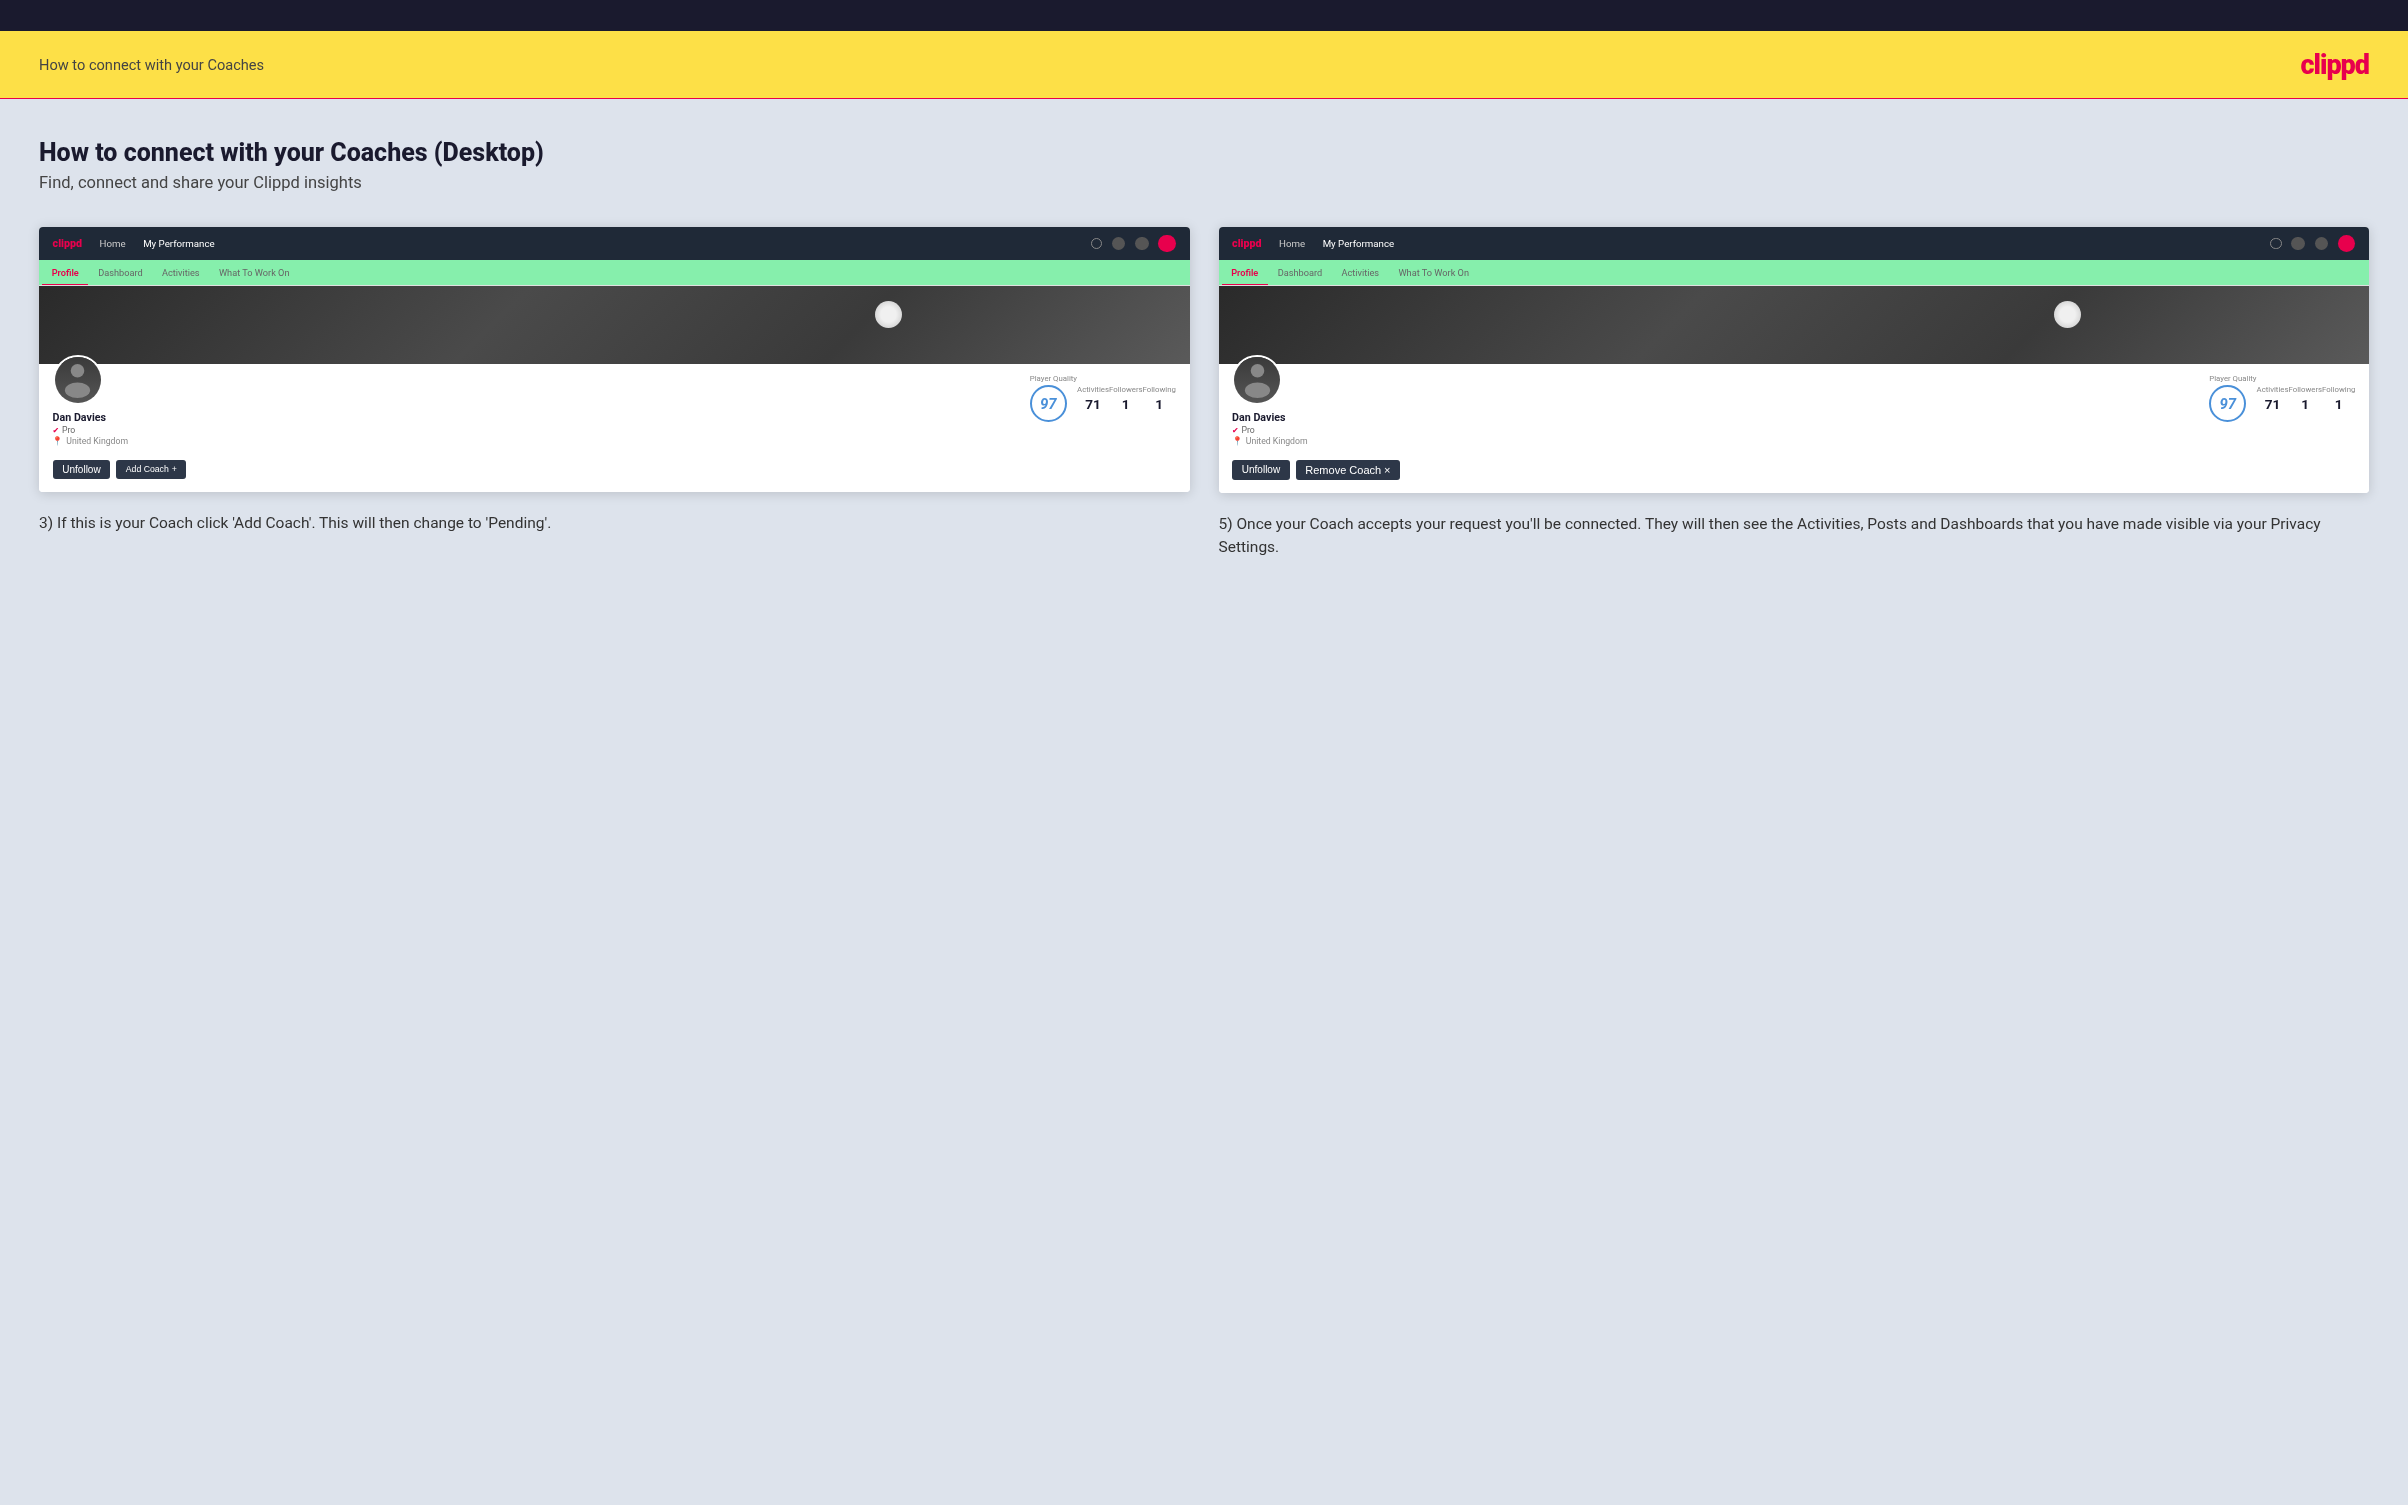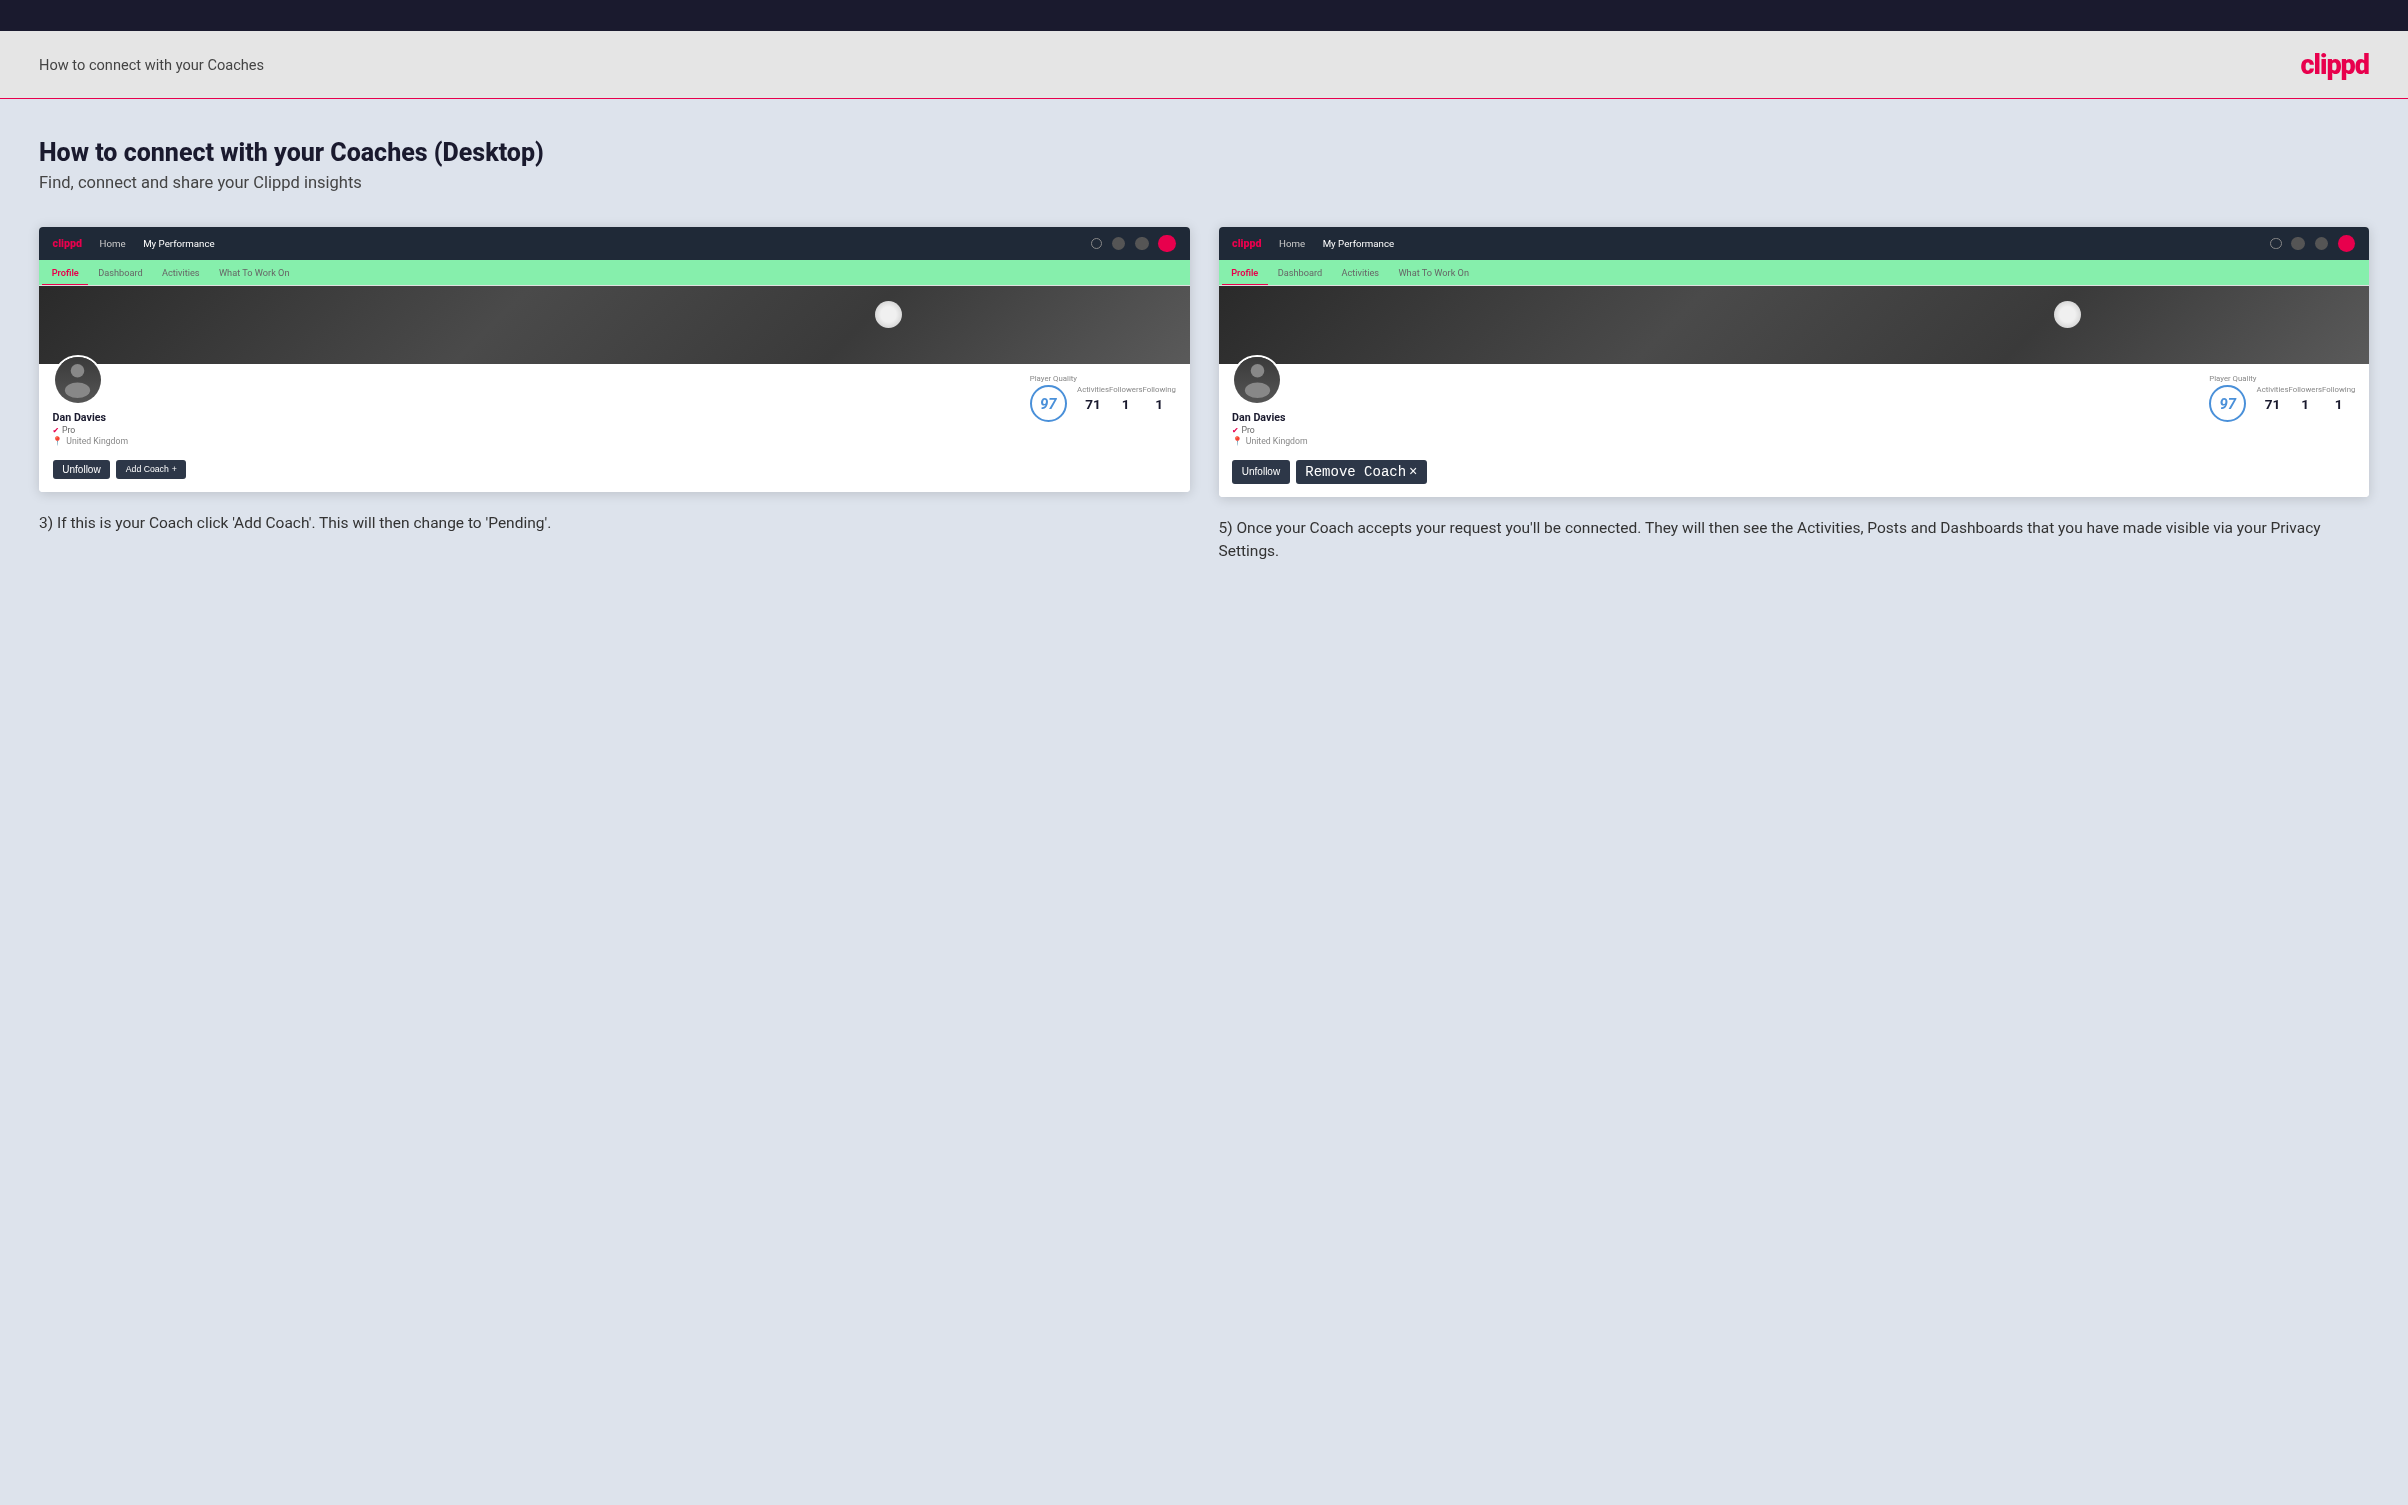--- a/index.html
+++ b/index.html
@@ -10,21 +10,21 @@
     }
     .top-bar {
       background: #1a1a2e;
       height: 31px;
     }
     .header {
       display: flex;
       align-items: center;
       justify-content: space-between;
       padding: 17.5px 39px;
-      background: #e5e5e5;
+      background: #fde047;
       border-bottom: 1.9px solid #e8004d;
     }
     .header-title {
       font-size: 14.6px;
       color: #444;
     }
     .logo {
       font-size: 27px;
       font-weight: 900;
       color: #e8004d;
@@ -238,26 +238,25 @@
       display: flex;
       align-items: center;
       gap: 2.9px;
     }
     .mock-btn-remove {
       background: #2d3748;
       color: #fff;
       border: none;
       padding: 3.9px 9.7px;
       border-radius: 2.9px;
-      font-size: 14px;
+      font-size: 11px;
       cursor: pointer;
       display: flex;
       align-items: center;
       gap: 2.9px;
-      font-family: Liberation Mono, monospace;
     }
     .description-text {
       font-size: 15.5px;
       color: #333;
       line-height: 1.5;
     }
     
     .screenshot-col:nth-child(2) .mock-browser {
       
     }

